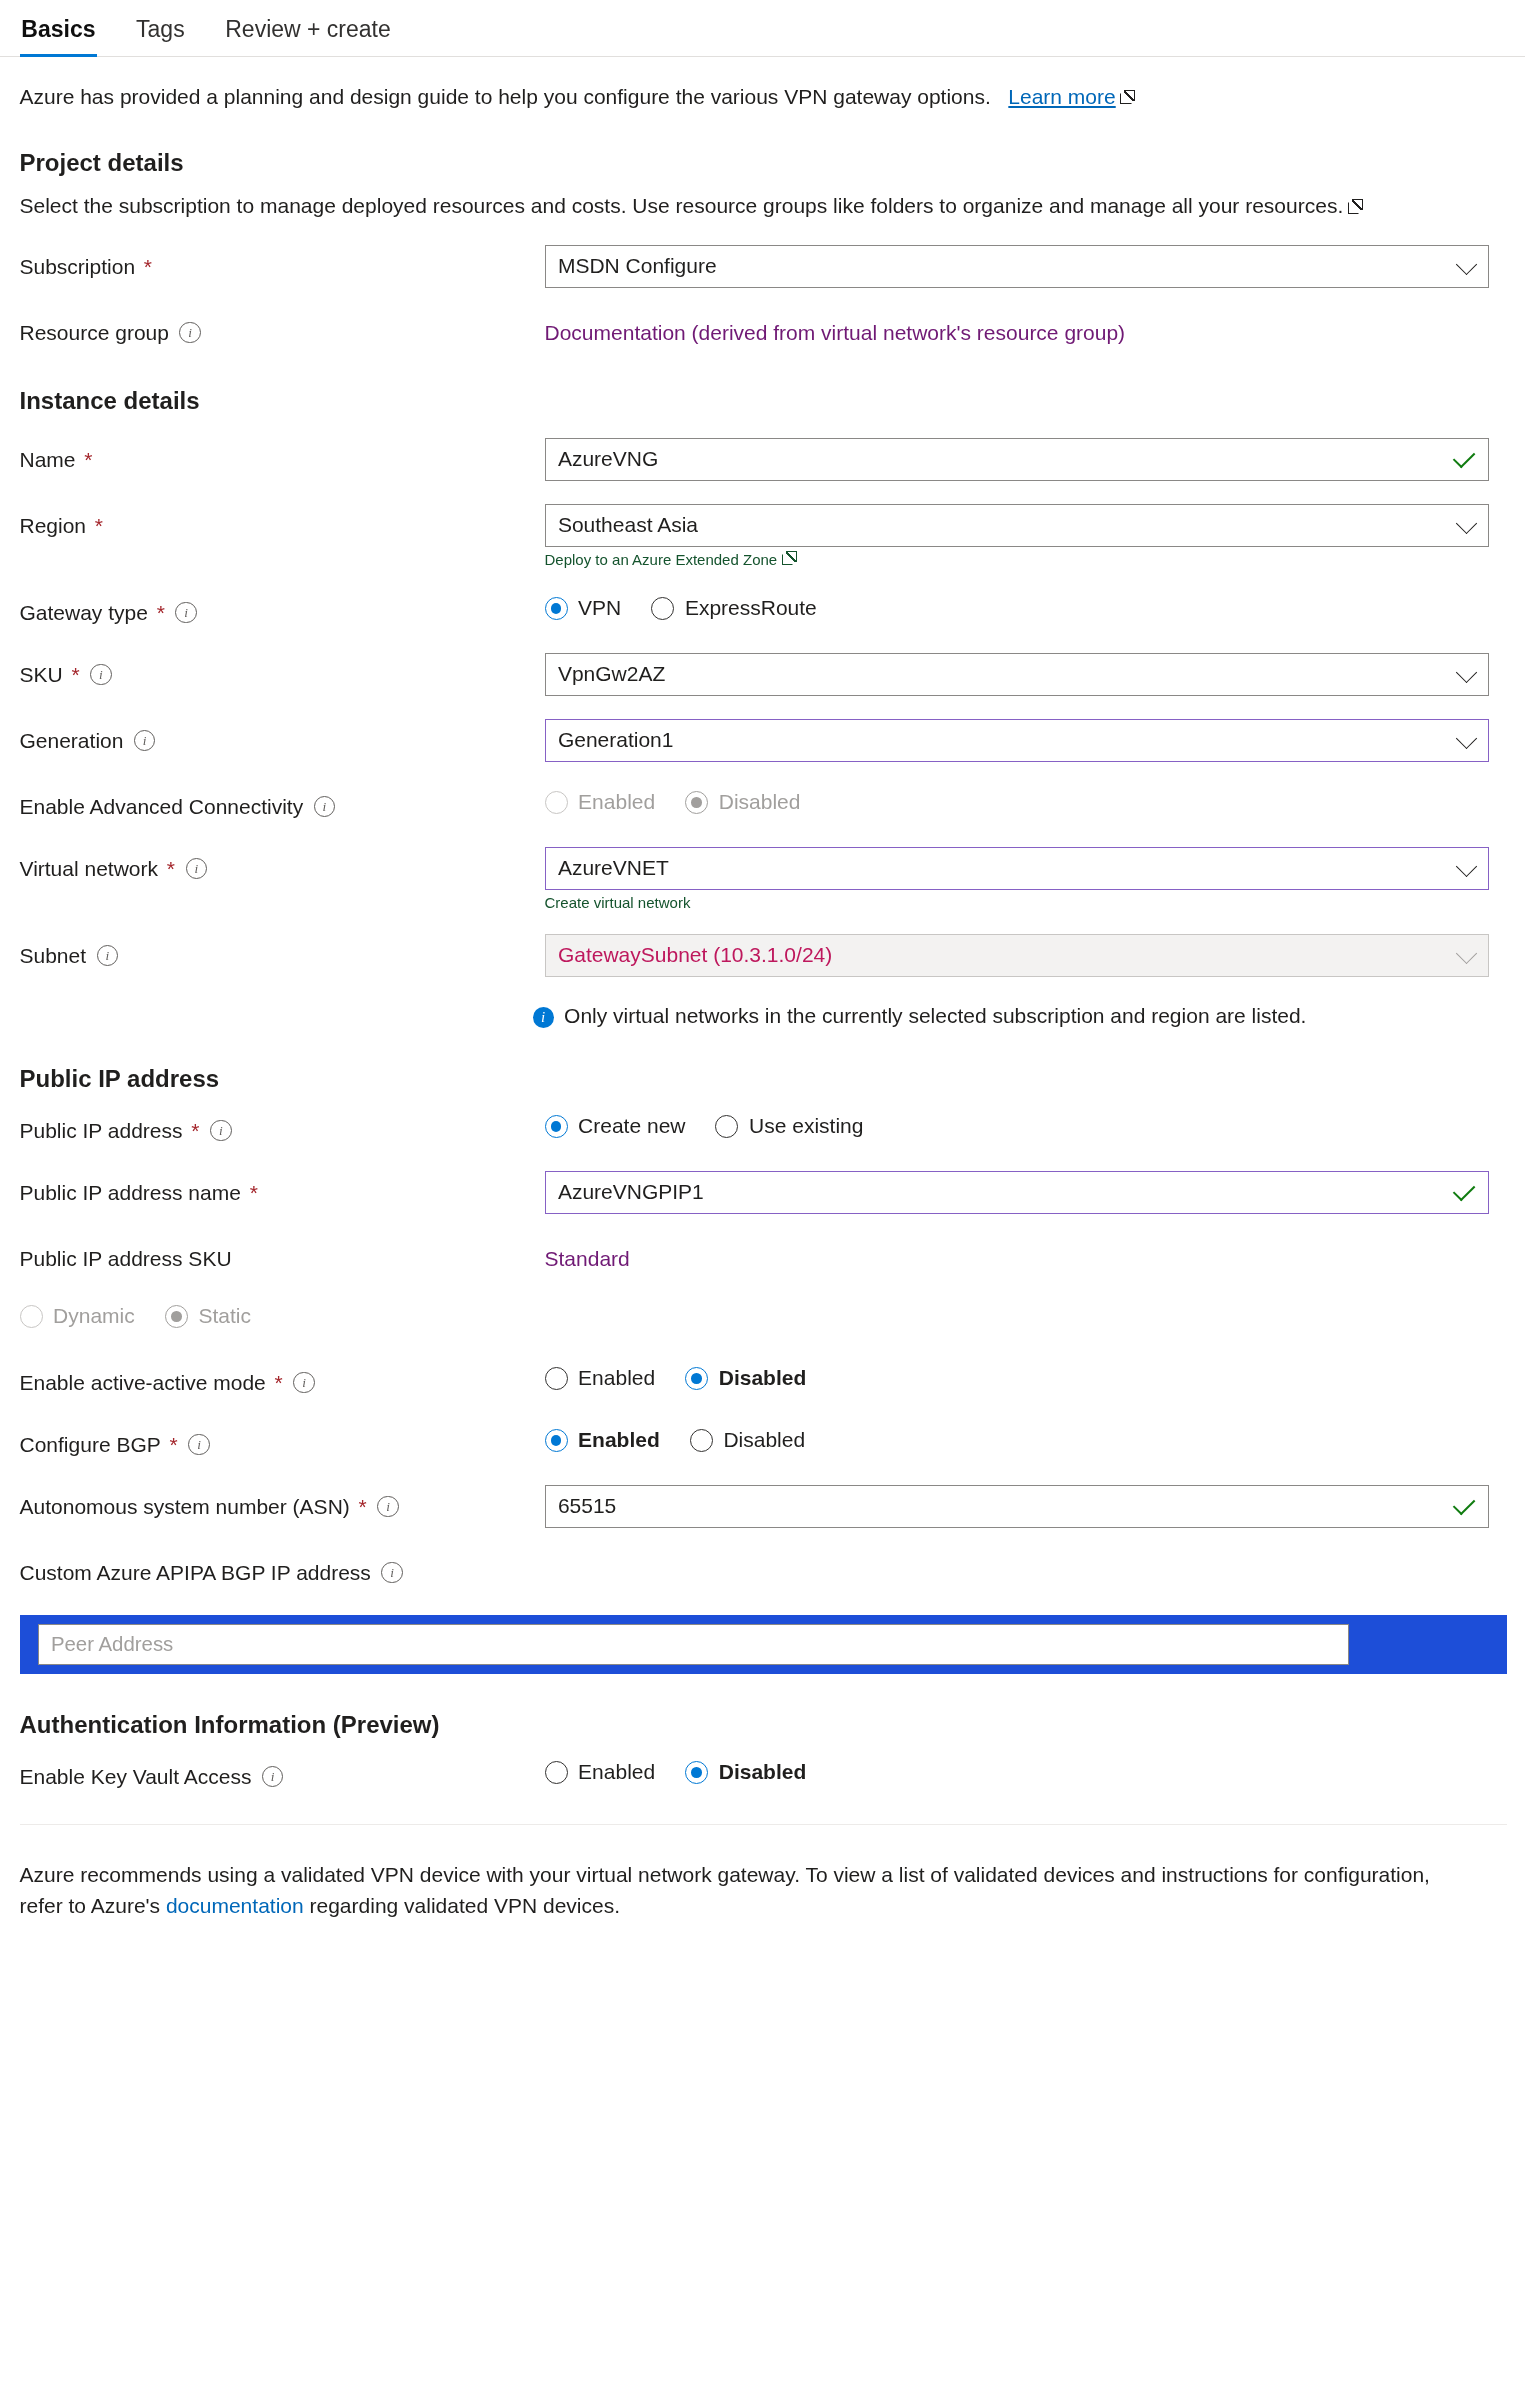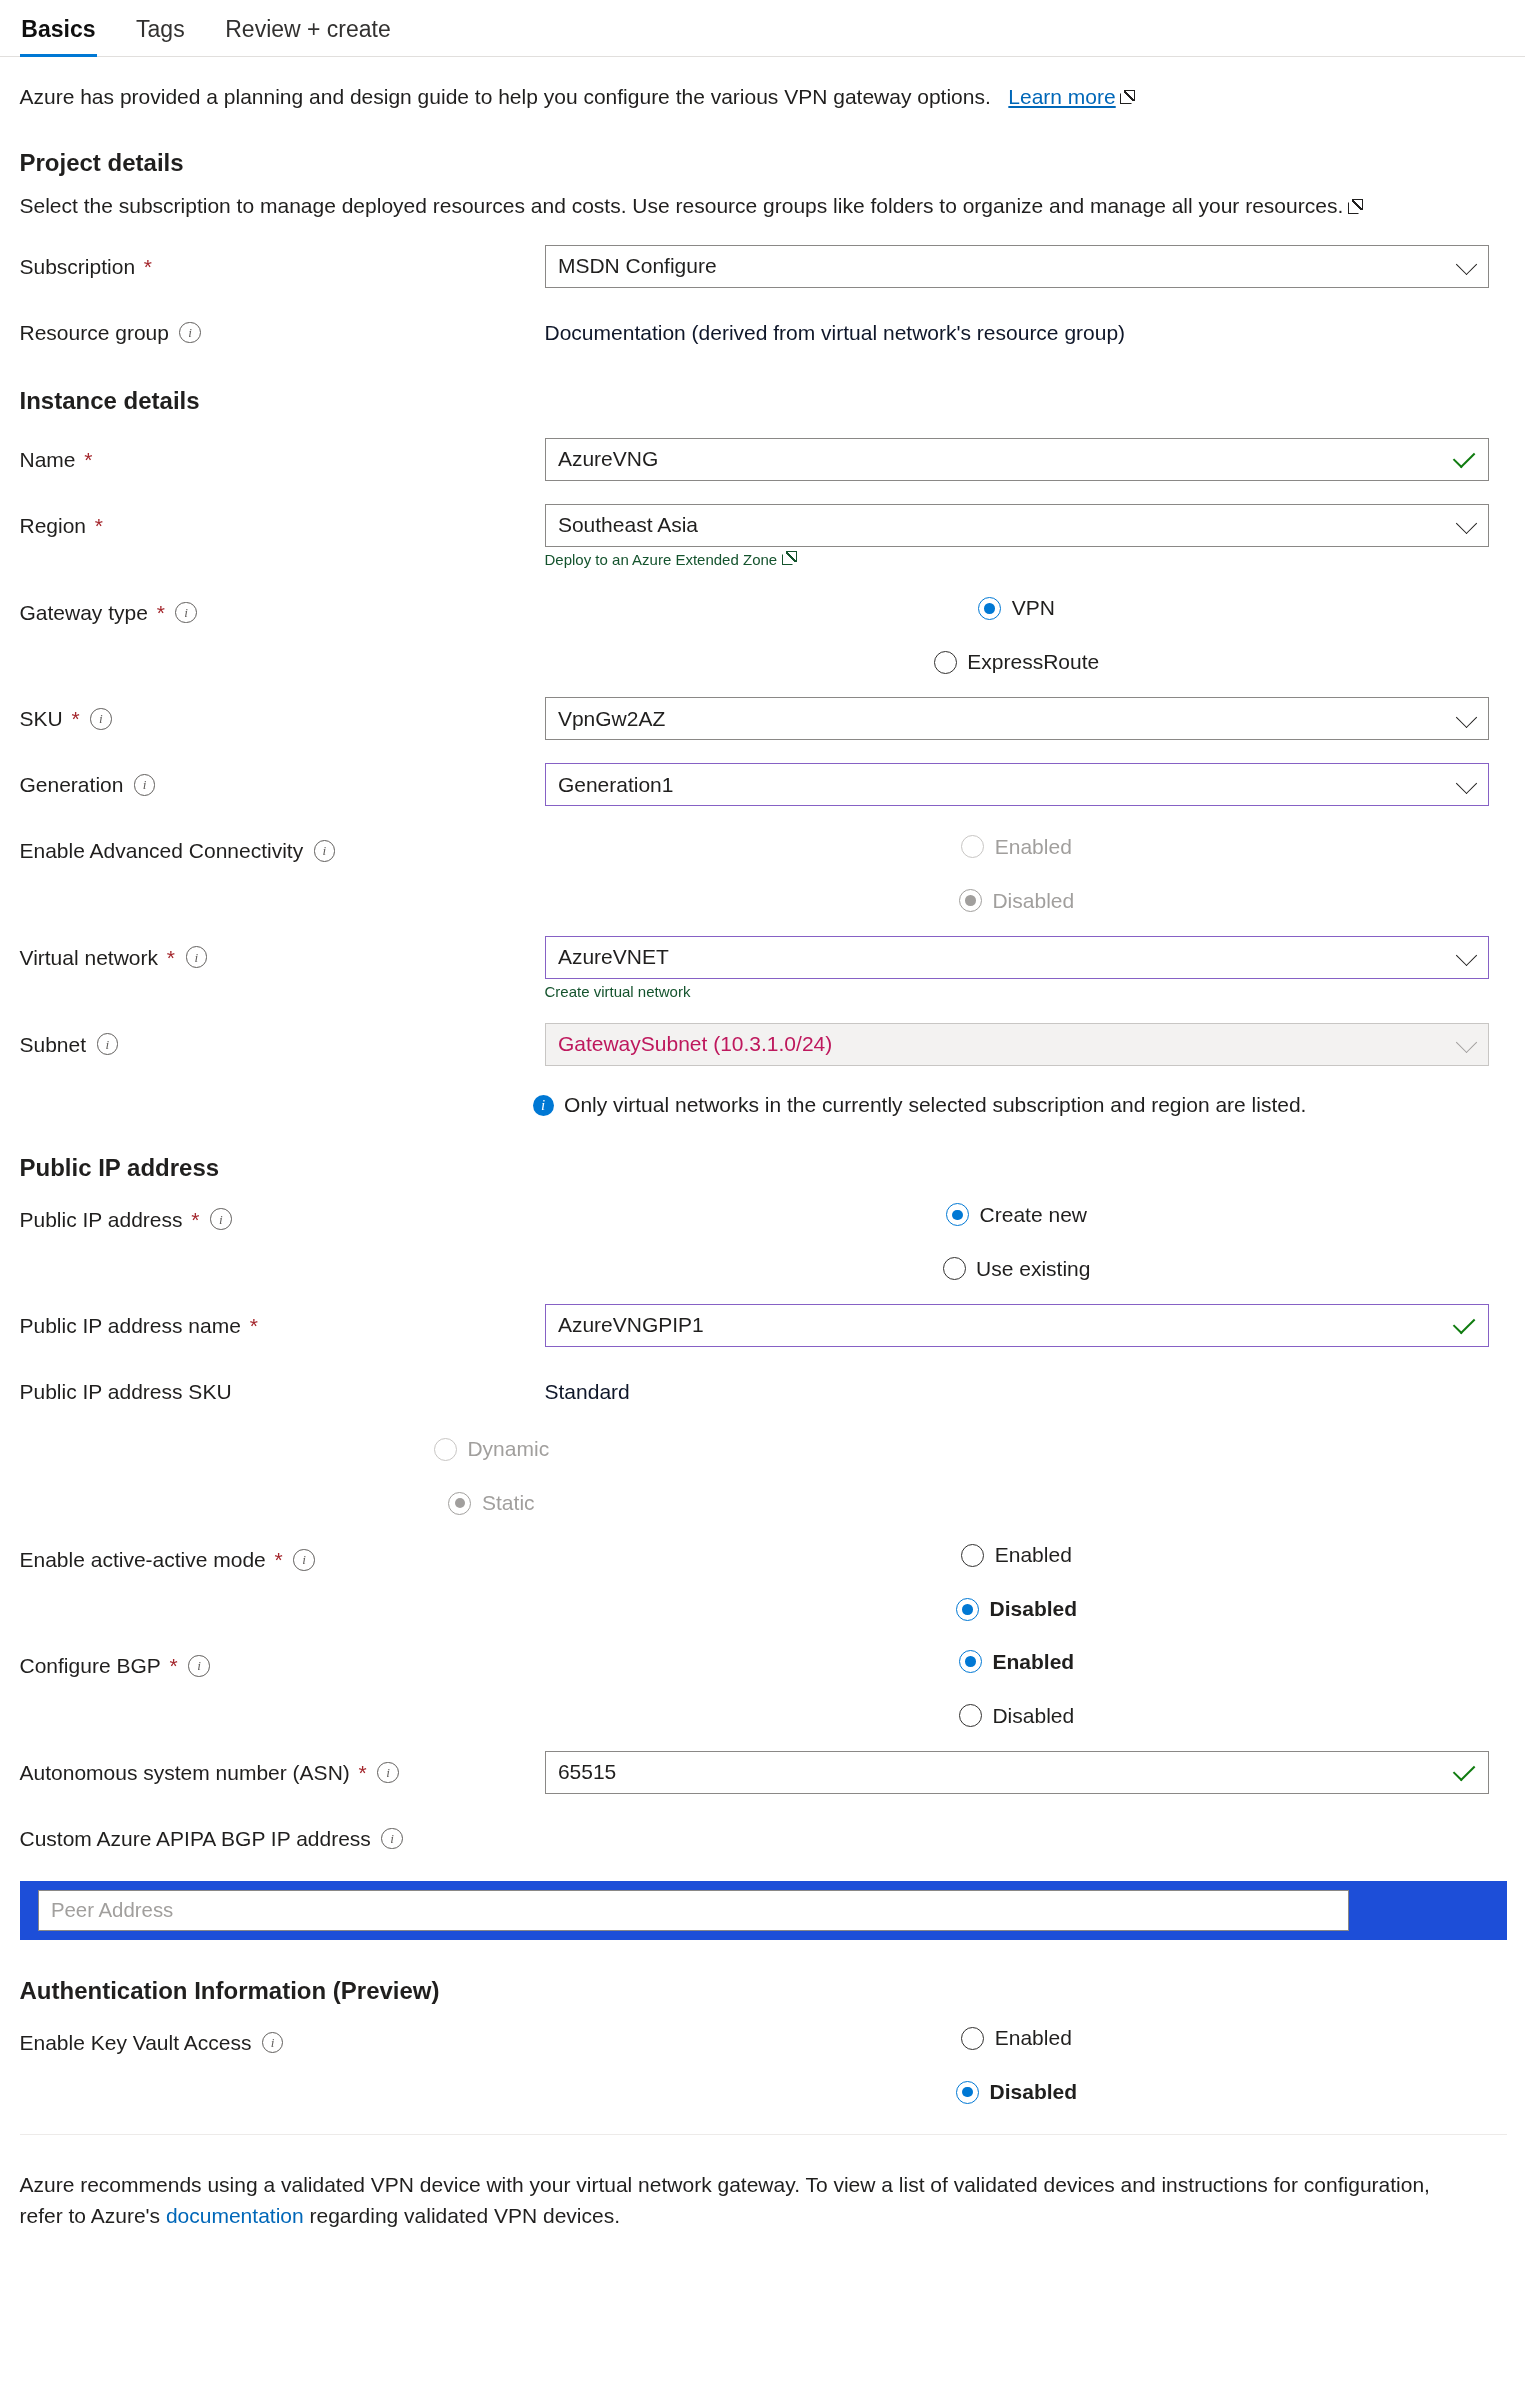--- a/index.html
+++ b/index.html
@@ -203,39 +203,38 @@
     top: 50%;
     width: 18px;
     height: 9.8px;
     margin-top: -8px;
     border-left: 2.1px solid #107c10;
     border-bottom: 2.1px solid #107c10;
     transform: rotate(-45deg);
   }
   .static-value {
     font-size: 21px;
-    color: #0f172a;
+    color: #701a75;
     padding-top: 8px;
     line-height: 1.3;
   }
   .sublink {
     font-size: 15px;
     margin-top: 4px;
     display: inline-block;
     color: #14532d;
     cursor: pointer;
   }
 
   
   .radio-group {
     display: flex;
     align-items: center;
     gap: 30px;
     padding-top: 5.3px;
-    flex-direction: column;
   }
   .radio {
     display: flex;
     align-items: center;
     gap: 10.6px;
     cursor: pointer;
     font-size: 21px;
     color: #201f1e;
   }
   .radio .dot {

